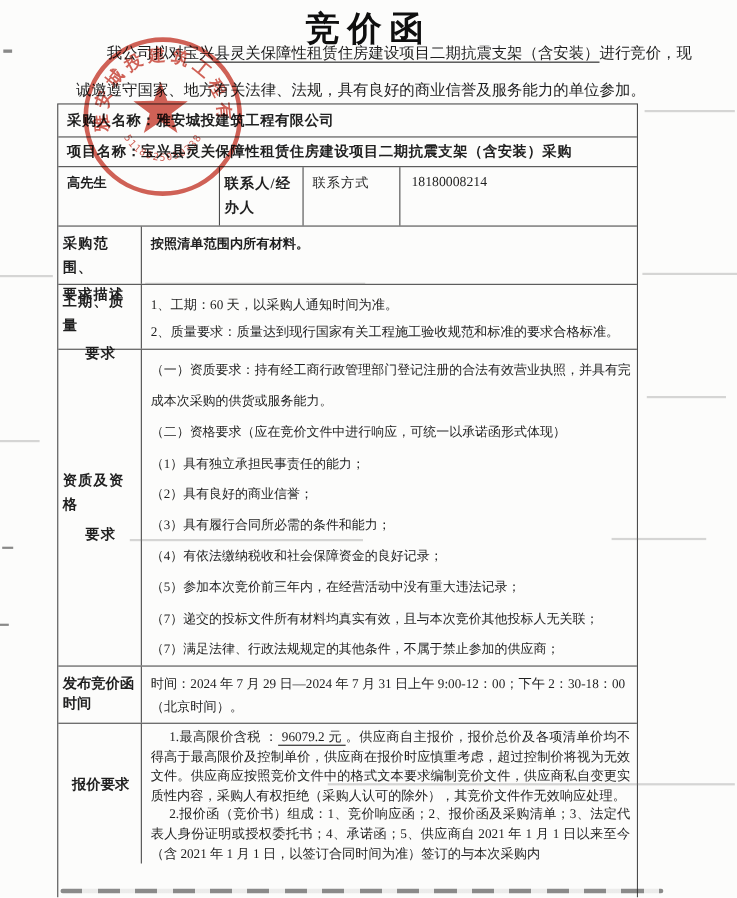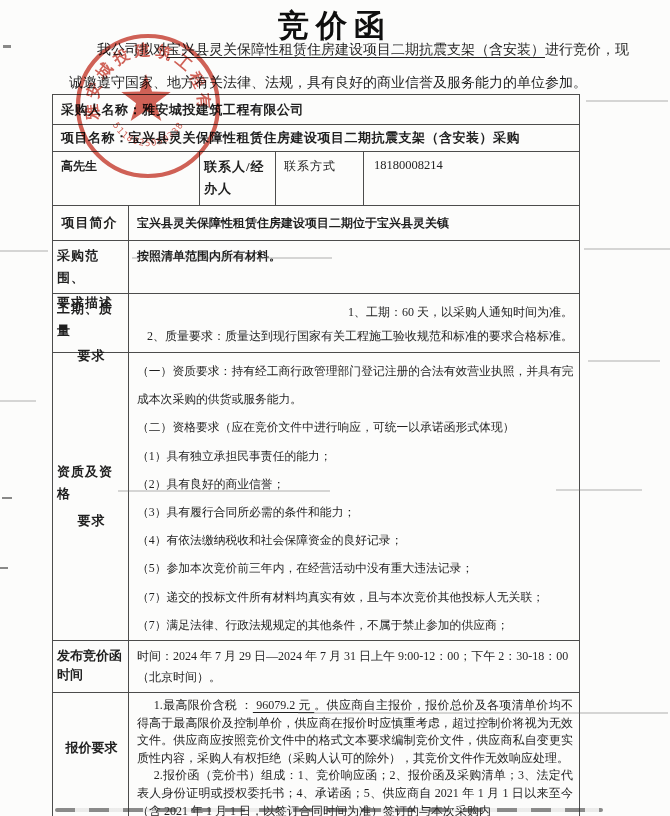--- a/index.html
+++ b/index.html
@@ -41,21 +41,21 @@
   .r1{height:27px;}  .r1 .full-row{line-height:26px;}
   .r2{height:30px;}  .r2 .full-row{line-height:29px;}
   .r3{height:54px;}
   .r3 .c-person{width:147px;flex:0 0 147px;border-right:1.4px solid #4c4c4c;padding:6px 4px 0 8px;font-weight:600;}
   .r3 .c-method{width:88px;flex:0 0 88px;border-right:1.4px solid #4c4c4c;padding:6px 4px 0 8px;font-weight:400;letter-spacing:1px;}
   .r3 .c-phone{flex:1;padding:6px 4px 0 10px;font-size:12.5px;font-family:"Liberation Serif","DejaVu Serif",serif;}
   .r4{height:35px;} .r4 .lbl{line-height:33px;padding-top:0;}
   .r4 .content{line-height:34px;font-weight:600;white-space:nowrap;overflow:hidden;}
   .r5{height:53px;} .r5 .content{padding-top:7px;font-weight:600;}
   .r6{height:59px;} .r6 .content{padding-top:6px;line-height:24px;}
-  .r6 .content div{white-space:nowrap;overflow:hidden;text-align:right;}
+  .r6 .content div{white-space:nowrap;overflow:hidden;}
   .r7{height:288px;}
   .r7 .lbl{display:flex;flex-direction:column;justify-content:center;padding-top:0;}
   .r7 .content{padding-top:4px;}
   .r7 .content div{line-height:28.2px;white-space:nowrap;overflow:hidden;font-size:11.8px;}
   .r8{height:52px;} .r8 .lbl{line-height:19px;padding-top:5px;letter-spacing:0;}
   .r8 .content{padding-top:5px;line-height:21px;font-size:12px;}
   .r9{height:auto;flex:1;}
   .r9 .lbl{padding-top:44px;text-align:center;letter-spacing:0;}
   .r9 .content{padding-top:4px;}
   .r9 .content p{margin:0;text-indent:1.4em;line-height:17.6px;text-align:justify;font-size:12px;}
@@ -95,24 +95,20 @@
     <div class="t-row r3">
       <div class="cell c-person">高先生</div>
       <div class="cell lbl">
         <span>联系人/经</span>
         <span style="display:block">办人</span>
       </div>
       <div class="cell c-method">联系方式</div>
       <div class="cell c-phone">18180008214</div>
     </div>
 
-    <div class="t-row r4">
-      <div class="cell lbl center">项目简介</div>
-      <div class="cell content">宝兴县灵关保障性租赁住房建设项目二期位于宝兴县灵关镇</div>
-    </div>
 
     <div class="t-row r5">
       <div class="cell lbl">
         <span>采购范围、</span>
         <span style="display:block;margin-top:3px">要求描述</span>
       </div>
       <div class="cell content">按照清单范围内所有材料。</div>
     </div>
 
     <div class="t-row r6">

